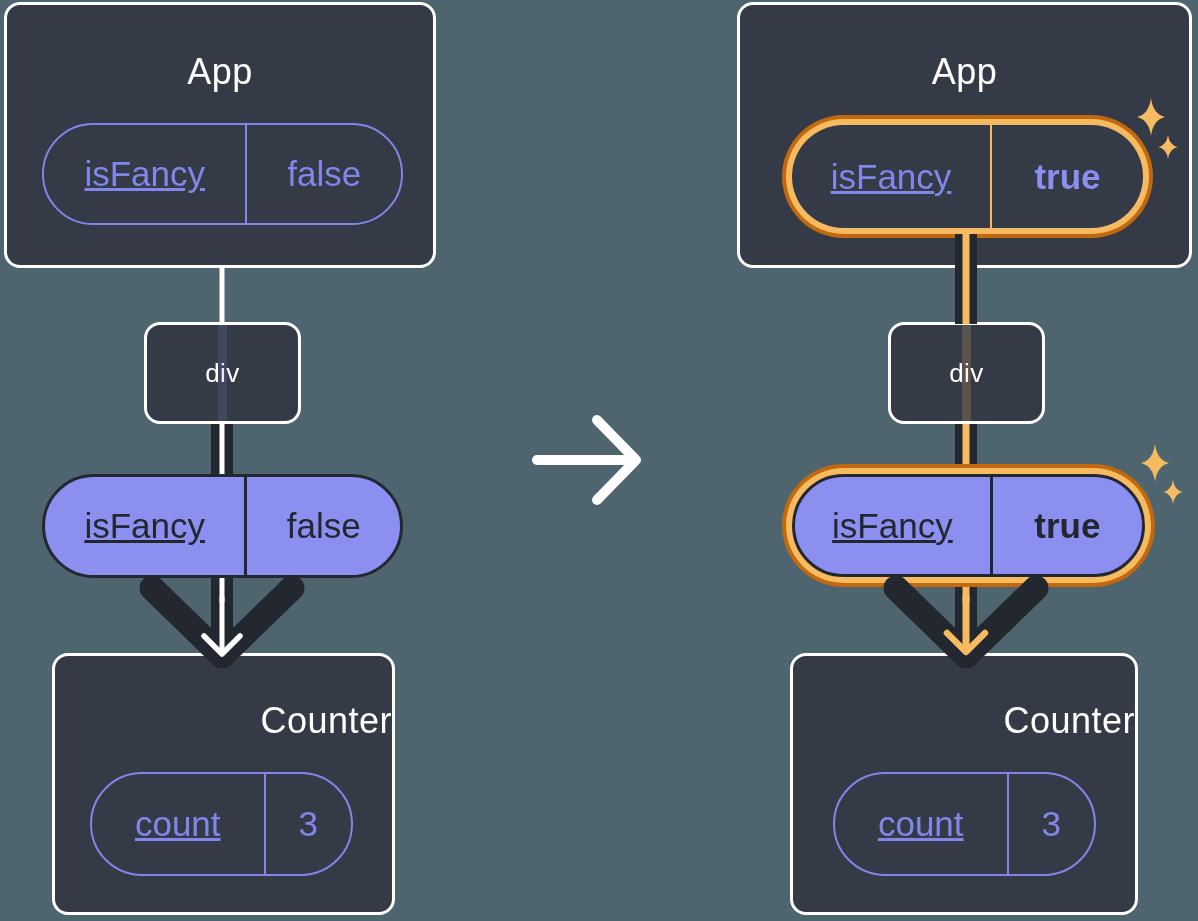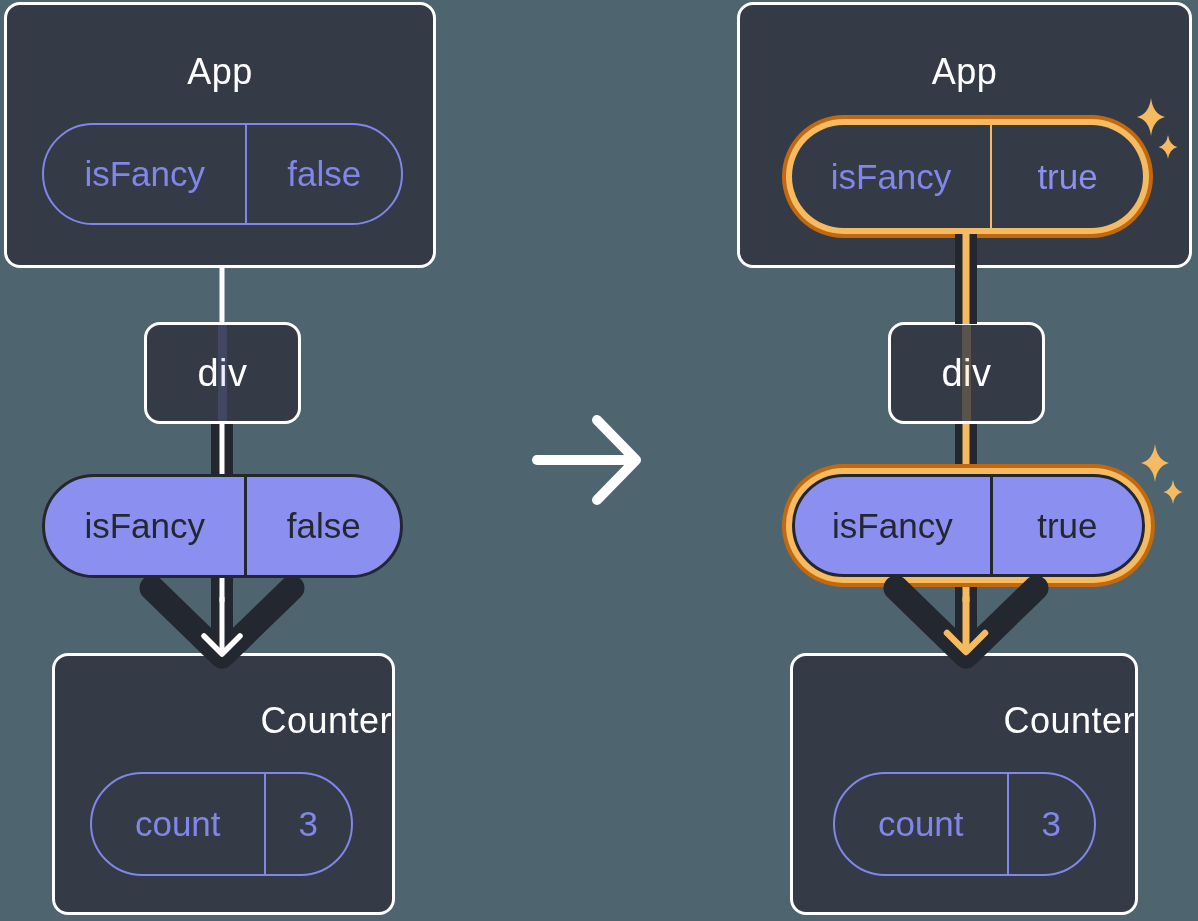--- a/index.html
+++ b/index.html
@@ -14,38 +14,38 @@
   .f-dark{fill:var(--ink_dark);} .f-white{fill:var(--white);} .f-orange{fill:var(--orange);}
   .s-dark{stroke:var(--ink_dark);} .s-white{stroke:var(--white);} .s-orange{stroke:var(--orange);}
   .rnd{stroke-linecap:round;stroke-linejoin:round;fill:none;}
 
   .card{position:absolute;box-sizing:border-box;background:var(--card);
         border:3px solid var(--card_border);border-radius:16px;z-index:2;}
   .card .title{color:#FFFFFF;font-size:36px;font-weight:500;text-align:center;letter-spacing:0.5px;}
   .app-card .title{margin-top:46px;}
   .counter-card .title{margin-top:44px;text-align:right;}
   .div-card{display:flex;align-items:center;justify-content:center;}
-  .div-card .title{margin:0;font-size:38px;}
+  .div-card .title{margin:0;font-size:26px;}
   .stripe{position:absolute;top:0;bottom:0;left:calc(50% - 4.5px);width:9px;}
   .stripe-cool{background:rgba(134,140,238,0.16);}
   .stripe-warm{background:rgba(246,186,97,0.20);}
 
   .pill{position:absolute;box-sizing:border-box;display:flex;border-radius:999px;
         overflow:hidden;z-index:3;font-size:35px;}
   .pill .cell{display:flex;align-items:center;justify-content:center;box-sizing:border-box;}
-  .pill .cell-name{flex:0 0 57%;}
+  .pill .cell-name{flex:0 0 57%;text-decoration:underline;}
   .pill .cell-value{flex:1 1 auto;}
   .pill-counter .cell-name{flex:0 0 67%;}
   .pill-outline{border:2.5px solid var(--purple_line);color:var(--purple_line);background:transparent;}
   .pill-outline .cell-name{border-right:2.5px solid var(--purple_line);}
   .pill-filled{background:var(--purple_fill);border:3px solid var(--ink_dark);color:var(--ink_dark);}
   .pill-filled .cell-name{border-right:3px solid var(--ink_dark);}
   .pill-darkhl{background:var(--card);color:var(--purple_line);}
   .pill-darkhl .cell-name{border-right:2.5px solid var(--orange);}
-  .bold{font-weight:400;text-align:right;}
+  .bold{font-weight:700;text-align:right;}
   .pill-darkhl .bold{color:var(--purple_fill);}
 
   .hl{position:absolute;box-sizing:border-box;background:var(--orange_dark);
       border-radius:999px;padding:4px;z-index:3;}
   .hl-in{box-sizing:border-box;background:var(--orange);border-radius:999px;
          padding:6px;width:100%;height:100%;}
   .hl .pill{position:relative;width:100%;height:100%;}
 </style>
 </head>
 <body>

